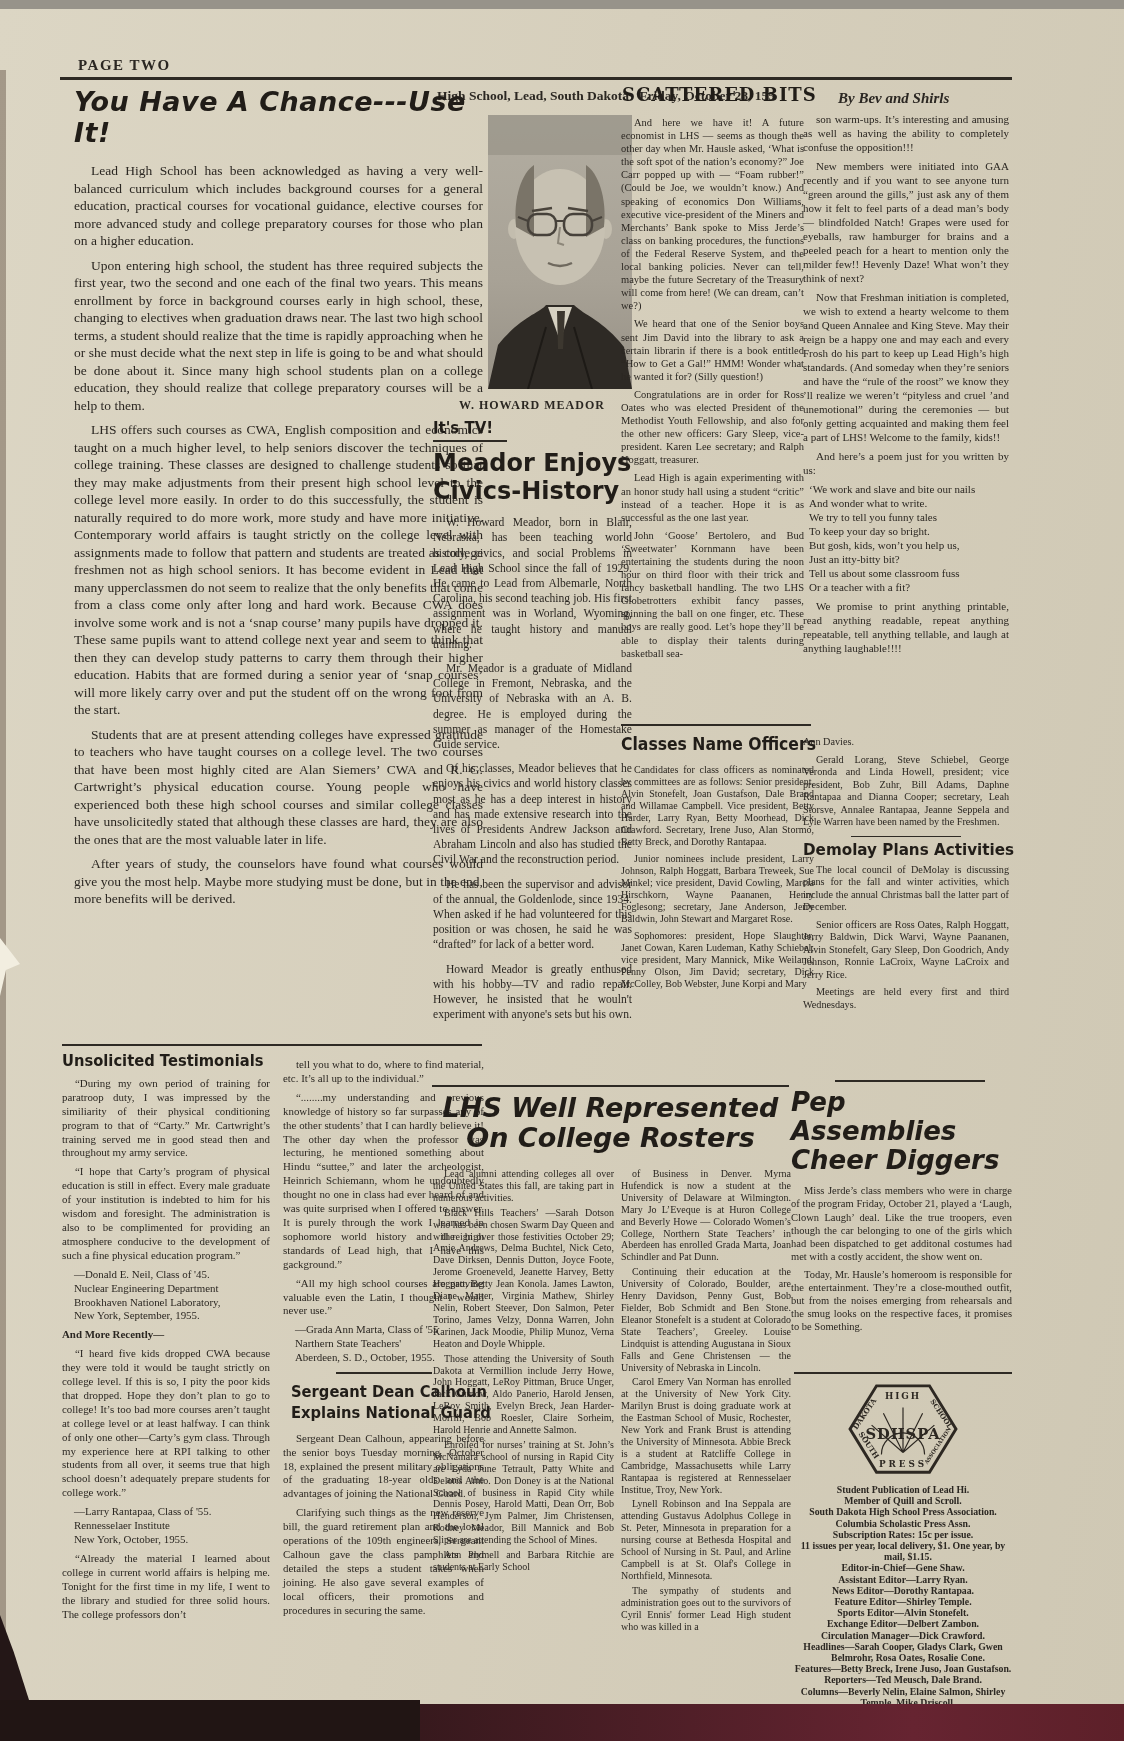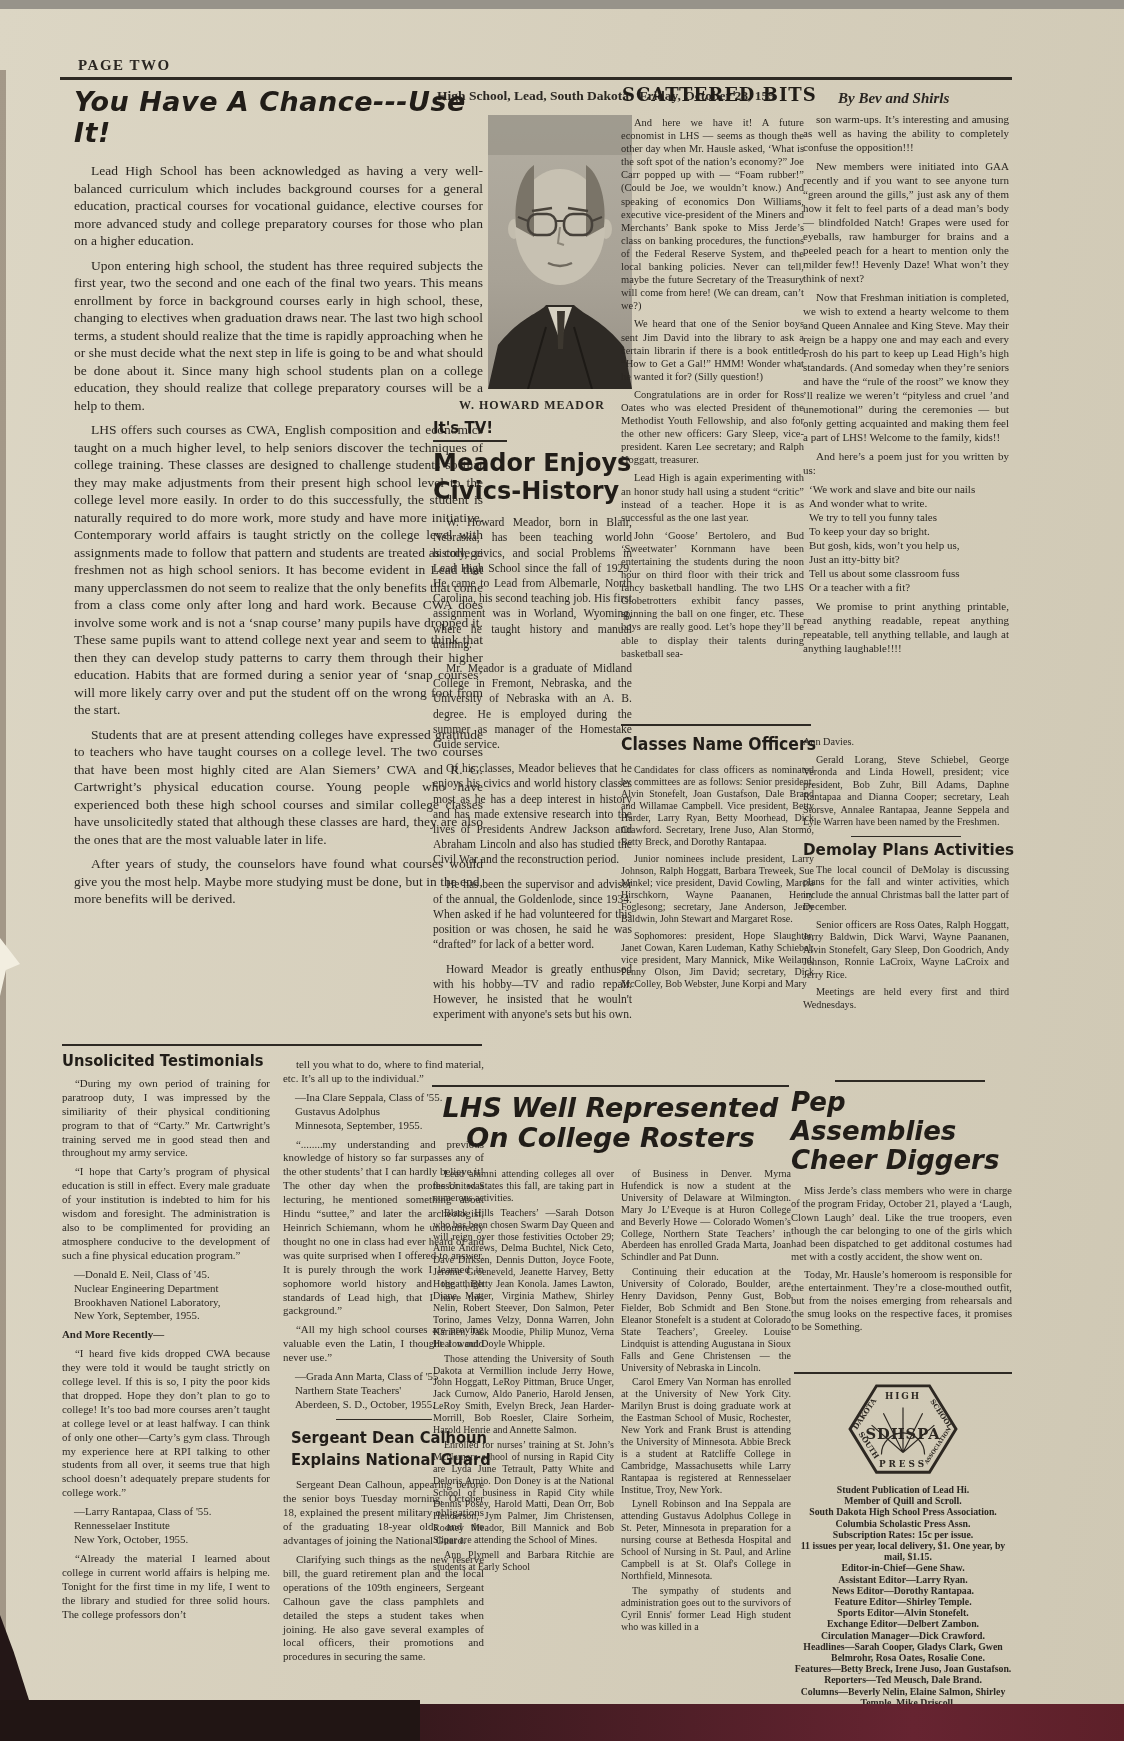--- a/index.html
+++ b/index.html
@@ -78,23 +78,20 @@
 New York, September, 1955.</p>
     <p class="lead-bold">And More Recently—</p>
     <p>“I heard five kids dropped CWA because they were told it would be taught strictly on college level. If this is so, I pity the poor kids that dropped. Hope they don’t plan to go to college! It’s too bad more courses aren’t taught at college level or at least halfway. I can think of only one other—Carty’s gym class. Through my experience here at RPI talking to other students from all over, it seems true that high school doesn’t adequately prepare students for college work.”</p>
     <p class="attr">—Larry Rantapaa, Class of '55.
 Rennesselaer Institute
 New York, October, 1955.</p>
     <p>“Already the material I learned about college in current world affairs is helping me. Tonight for the first time in my life, I went to the library and studied for three solid hours. The college professors don’t</p>
   </section>
   <section class="col bodytext t-109" style="left:283px;top:1058px;width:201px;">
     <p>tell you what to do, where to find material, etc. It’s all up to the individual.”</p>
-    <p class="attr">—Ina Clare Seppala, Class of '55.
-Gustavus Adolphus
-Minnesota, September, 1955.</p>
     <p>“........my understanding and previous knowledge of history so far surpasses any of the other students’ that I can hardly believe it! The other day when the professor was lecturing, he mentioned something about Hindu “suttee,” and later the archeologist, Heinrich Schiemann, whom he undoubtedly thought no one in class had ever heard of and was quite surprised when I offered to answer. It is purely through the work I learned in sophomore world history and the high standards of Lead high, that I have this gackground.”</p>
     <p>“All my high school courses are proving valuable even the Latin, I thought I would never use.”</p>
     <p class="attr">—Grada Ann Marta, Class of '55
 Narthern State Teachers'
 Aberdeen, S. D., October, 1955.</p>
     <div class="shortrule" style="width:96px;"></div>
     <h2 class="h-sans" style="font-size:16px;line-height:1.35;margin:4px 8px 8px;">
       <span class="squish">Sergeant Dean Calhoun</span><br>
       <span class="squish">Explains National Guard</span>
     </h2>

